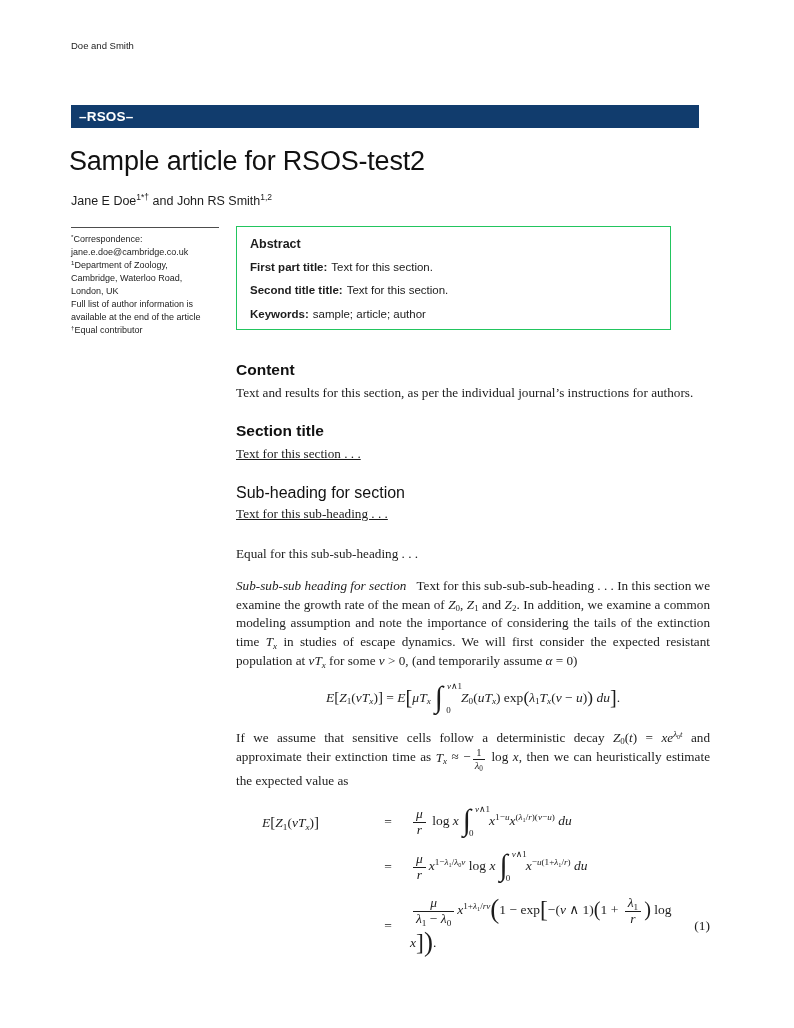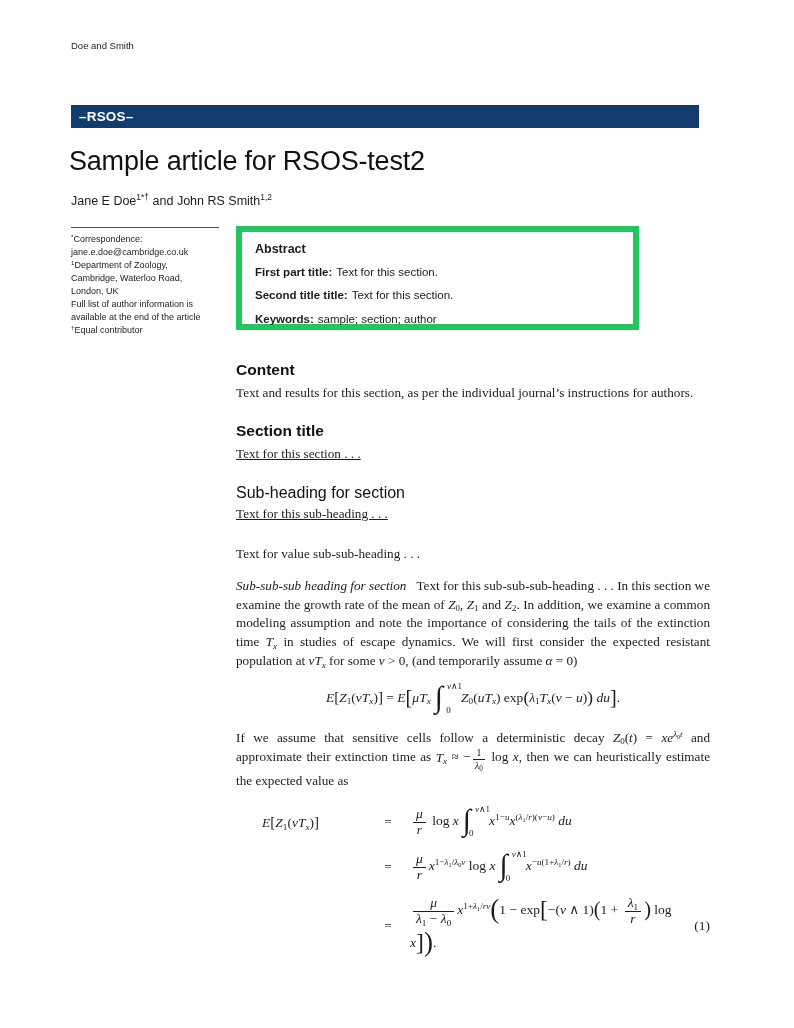--- a/index.html
+++ b/index.html
@@ -30,22 +30,22 @@
     font-family:"Liberation Sans", sans-serif; font-size:12.5px; color:#1c1c1c;
   }
   sup { font-size:68%; line-height:0; position:relative; top:-0.55em; vertical-align:baseline; }
   sub { font-size:68%; line-height:0; position:relative; top:0.3em; vertical-align:baseline; }
   .sidebar {
     position:absolute; left:71px; top:227px; width:148px;
     border-top:1px solid #4d4d4d; padding-top:5px;
     font-family:"Liberation Sans", sans-serif; font-size:9px; line-height:1.45; color:#1c1c1c;
   }
   .abstract-box {
-    position:absolute; left:236px; top:226px; width:403px; height:104px;
-    border:6px solid #22c55e; padding:10px 13px; background:#fff;
+    position:absolute; left:236px; top:226px; width:435px; height:104px;
+    border:1px solid #22c55e; padding:10px 13px; background:#fff;
   }
   .abs-heading {
     font-family:"Liberation Sans", sans-serif; font-weight:700; font-size:12.5px; margin-bottom:9px;
   }
   .abs-line {
     font-family:"Liberation Sans", sans-serif; font-size:11.5px; margin-bottom:9px; line-height:1.25;
   }
   .abs-line b { font-weight:700; margin-right:4px; }
   .main { position:absolute; left:236px; top:361px; width:474px; }
   .h-section {
@@ -124,35 +124,35 @@
 
   <section class="abstract-box">
     <div class="abs-heading">Abstract</div>
     <div class="abs-line">
       <b>First part title:</b><span>Text for this section.</span>
     </div>
     <div class="abs-line">
       <b>Second title title:</b><span>Text for this section.</span>
     </div>
     <div class="abs-line">
-      <b>Keywords:</b><span>sample; section; author</span>
+      <b>Keywords:</b><span>sample; article; author</span>
     </div>
   </section>
 
   <main class="main">
     <h2 class="h-section">Content</h2>
     <p class="para">Text and results for this section, as per the individual journal’s instructions for authors.</p>
 
     <h2 class="h-section">Section title</h2>
     <p class="para tight">Text for this section . . .</p>
 
     <h3 class="h-sub">Sub-heading for section</h3>
     <p class="para tight">Text for this sub-heading . . .</p>
 
-    <p class="para lead">Text for value sub-sub-heading . . .</p>
+    <p class="para lead">Equal for this sub-sub-heading . . .</p>
 
     <p class="para bigpara"><i class="runin">Sub-sub-sub heading for section</i><span>Text for this sub-sub-sub-heading . . . In this section we examine the growth rate of the mean of <i>Z</i><sub>0</sub>, <i>Z</i><sub>1</sub> and <i>Z</i><sub>2</sub>. In addition, we examine a common modeling assumption and note the importance of considering the tails of the extinction time <i>T<sub>x</sub></i> in studies of escape dynamics. We will first consider the expected resistant population at <i>vT<sub>x</sub></i> for some <i>v</i> &gt; 0, (and temporarily assume <i>α</i> = 0)</span></p>
 
     <div class="displayeq eq"><i>E</i><span class="d1">[</span><i>Z</i><sub>1</sub>(<i>vT<sub>x</sub></i>)<span class="d1">]</span> = <i>E</i><span class="d2">[</span><i>μT<sub>x</sub></i><span class="int">
           <span class="isym">∫</span>
           <span class="ilim">
             <span class="iu"><i>v</i>∧1</span>
             <span class="il">0</span>
           </span>
         </span><i>Z</i><sub>0</sub>(<i>uT<sub>x</sub></i>) exp<span class="d15">(</span><i>λ</i><sub>1</sub><i>T<sub>x</sub></i>(<i>v</i> − <i>u</i>)<span class="d15">)</span> <i>du</i><span class="d2">]</span>.</div>

